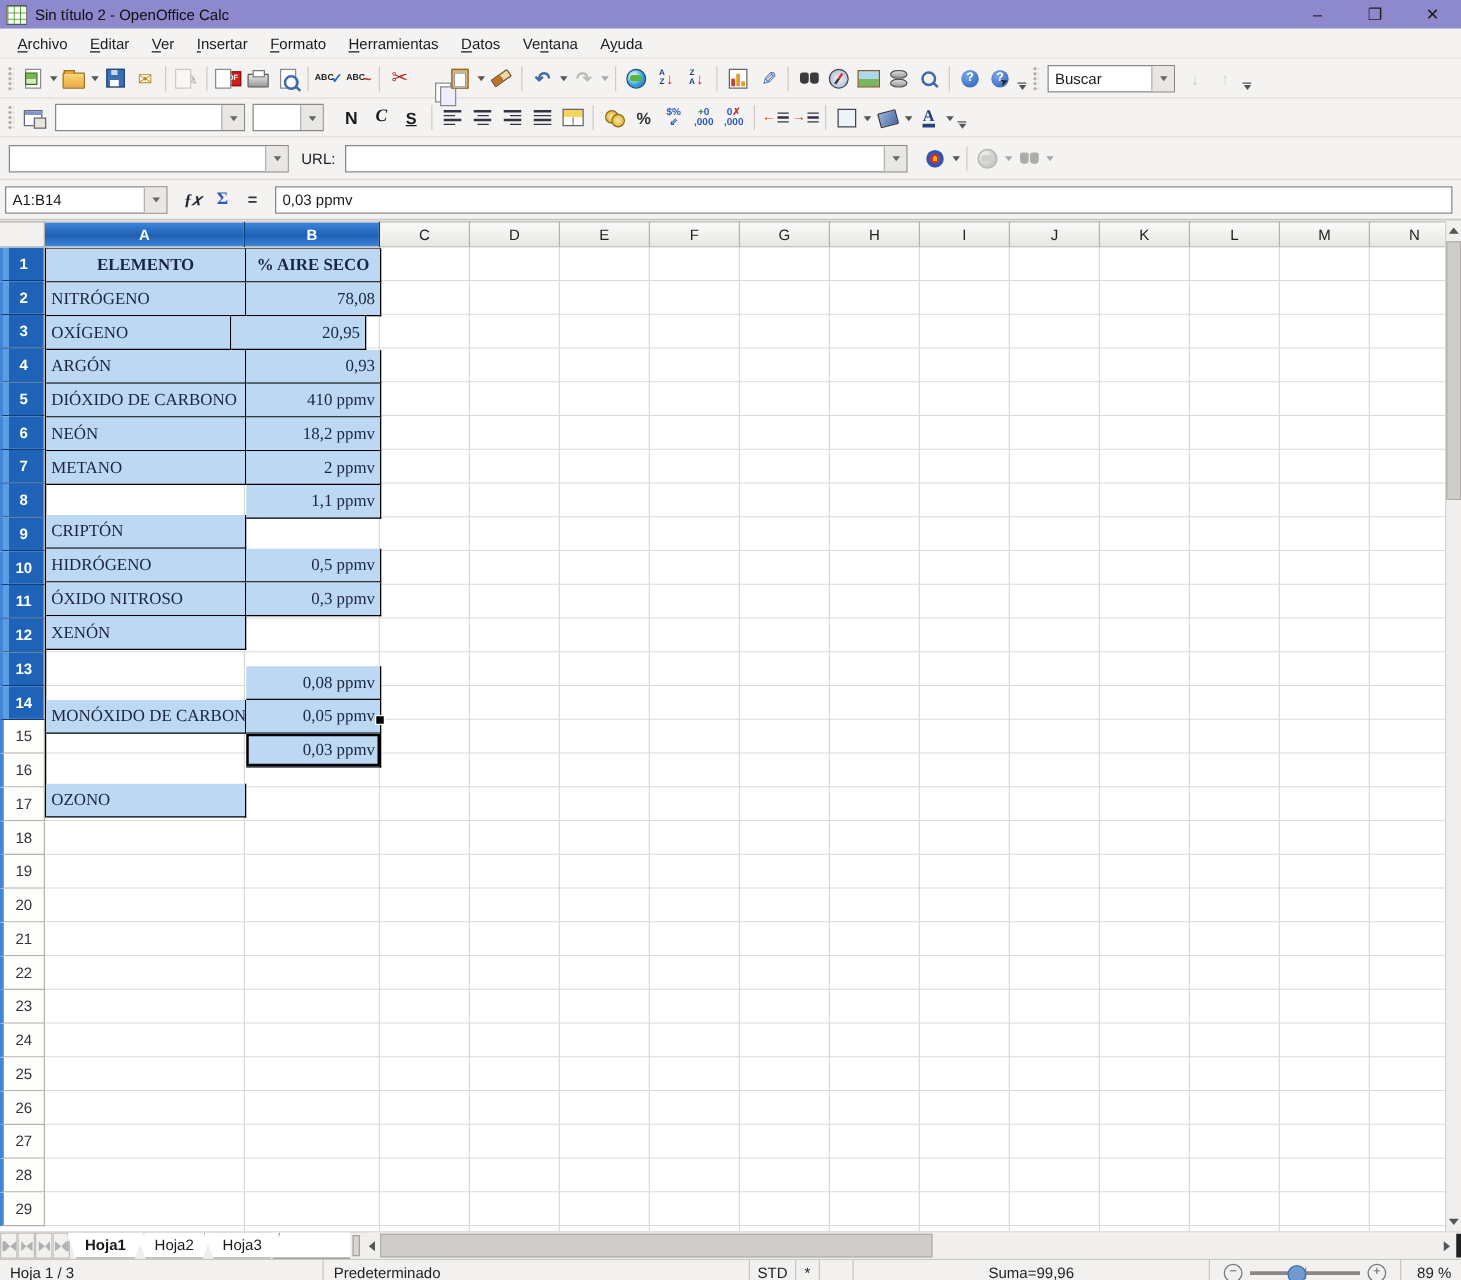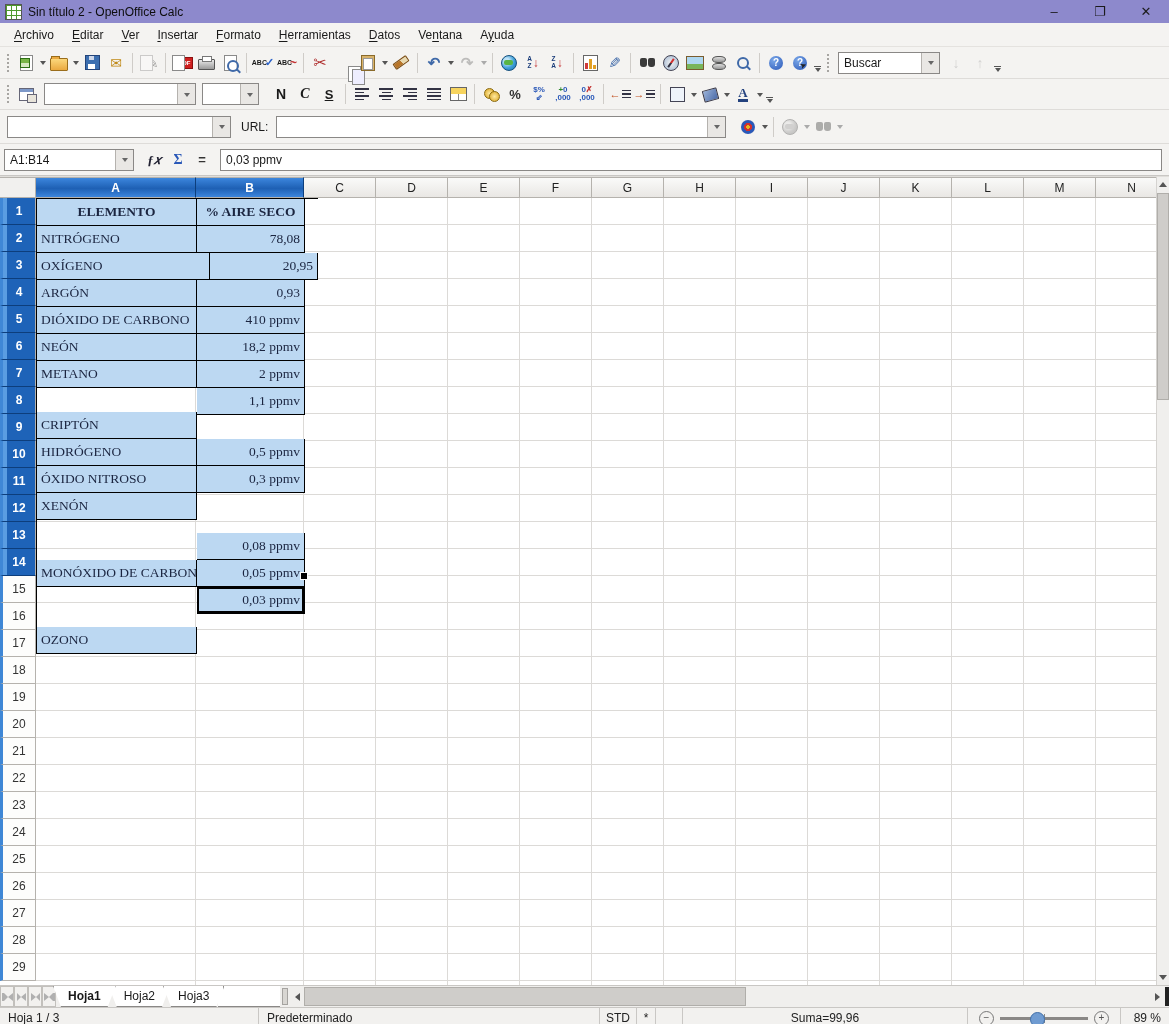--- a/index.html
+++ b/index.html
@@ -714,21 +714,21 @@
           <div class="datatable">
             <div class="drow">
               <div class="dcell hd" style="width: 160px;">ELEMENTO</div>
               <div class="dcell hd" style="width: 108px;">% AIRE SECO</div>
             </div>
             <div class="drow">
               <div class="dcell" style="width: 160px;">NITRÓGENO</div>
               <div class="dcell num" style="width: 108px;">78,08</div>
             </div>
             <div class="drow">
-              <div class="dcell" style="width: 173px;">OXÍGENO</div>
+              <div class="dcell" style="width: 148px;">OXÍGENO</div>
               <div class="dcell num" style="width: 108px; text-align: center;">20,95</div>
             </div>
             <div class="drow">
               <div class="dcell" style="width: 160px;">ARGÓN</div>
               <div class="dcell num" style="width: 108px;">0,93</div>
             </div>
             <div class="drow">
               <div class="dcell" style="width: 160px;">DIÓXIDO DE CARBONO</div>
               <div class="dcell num" style="width: 108px;">410 ppmv</div>
             </div>

